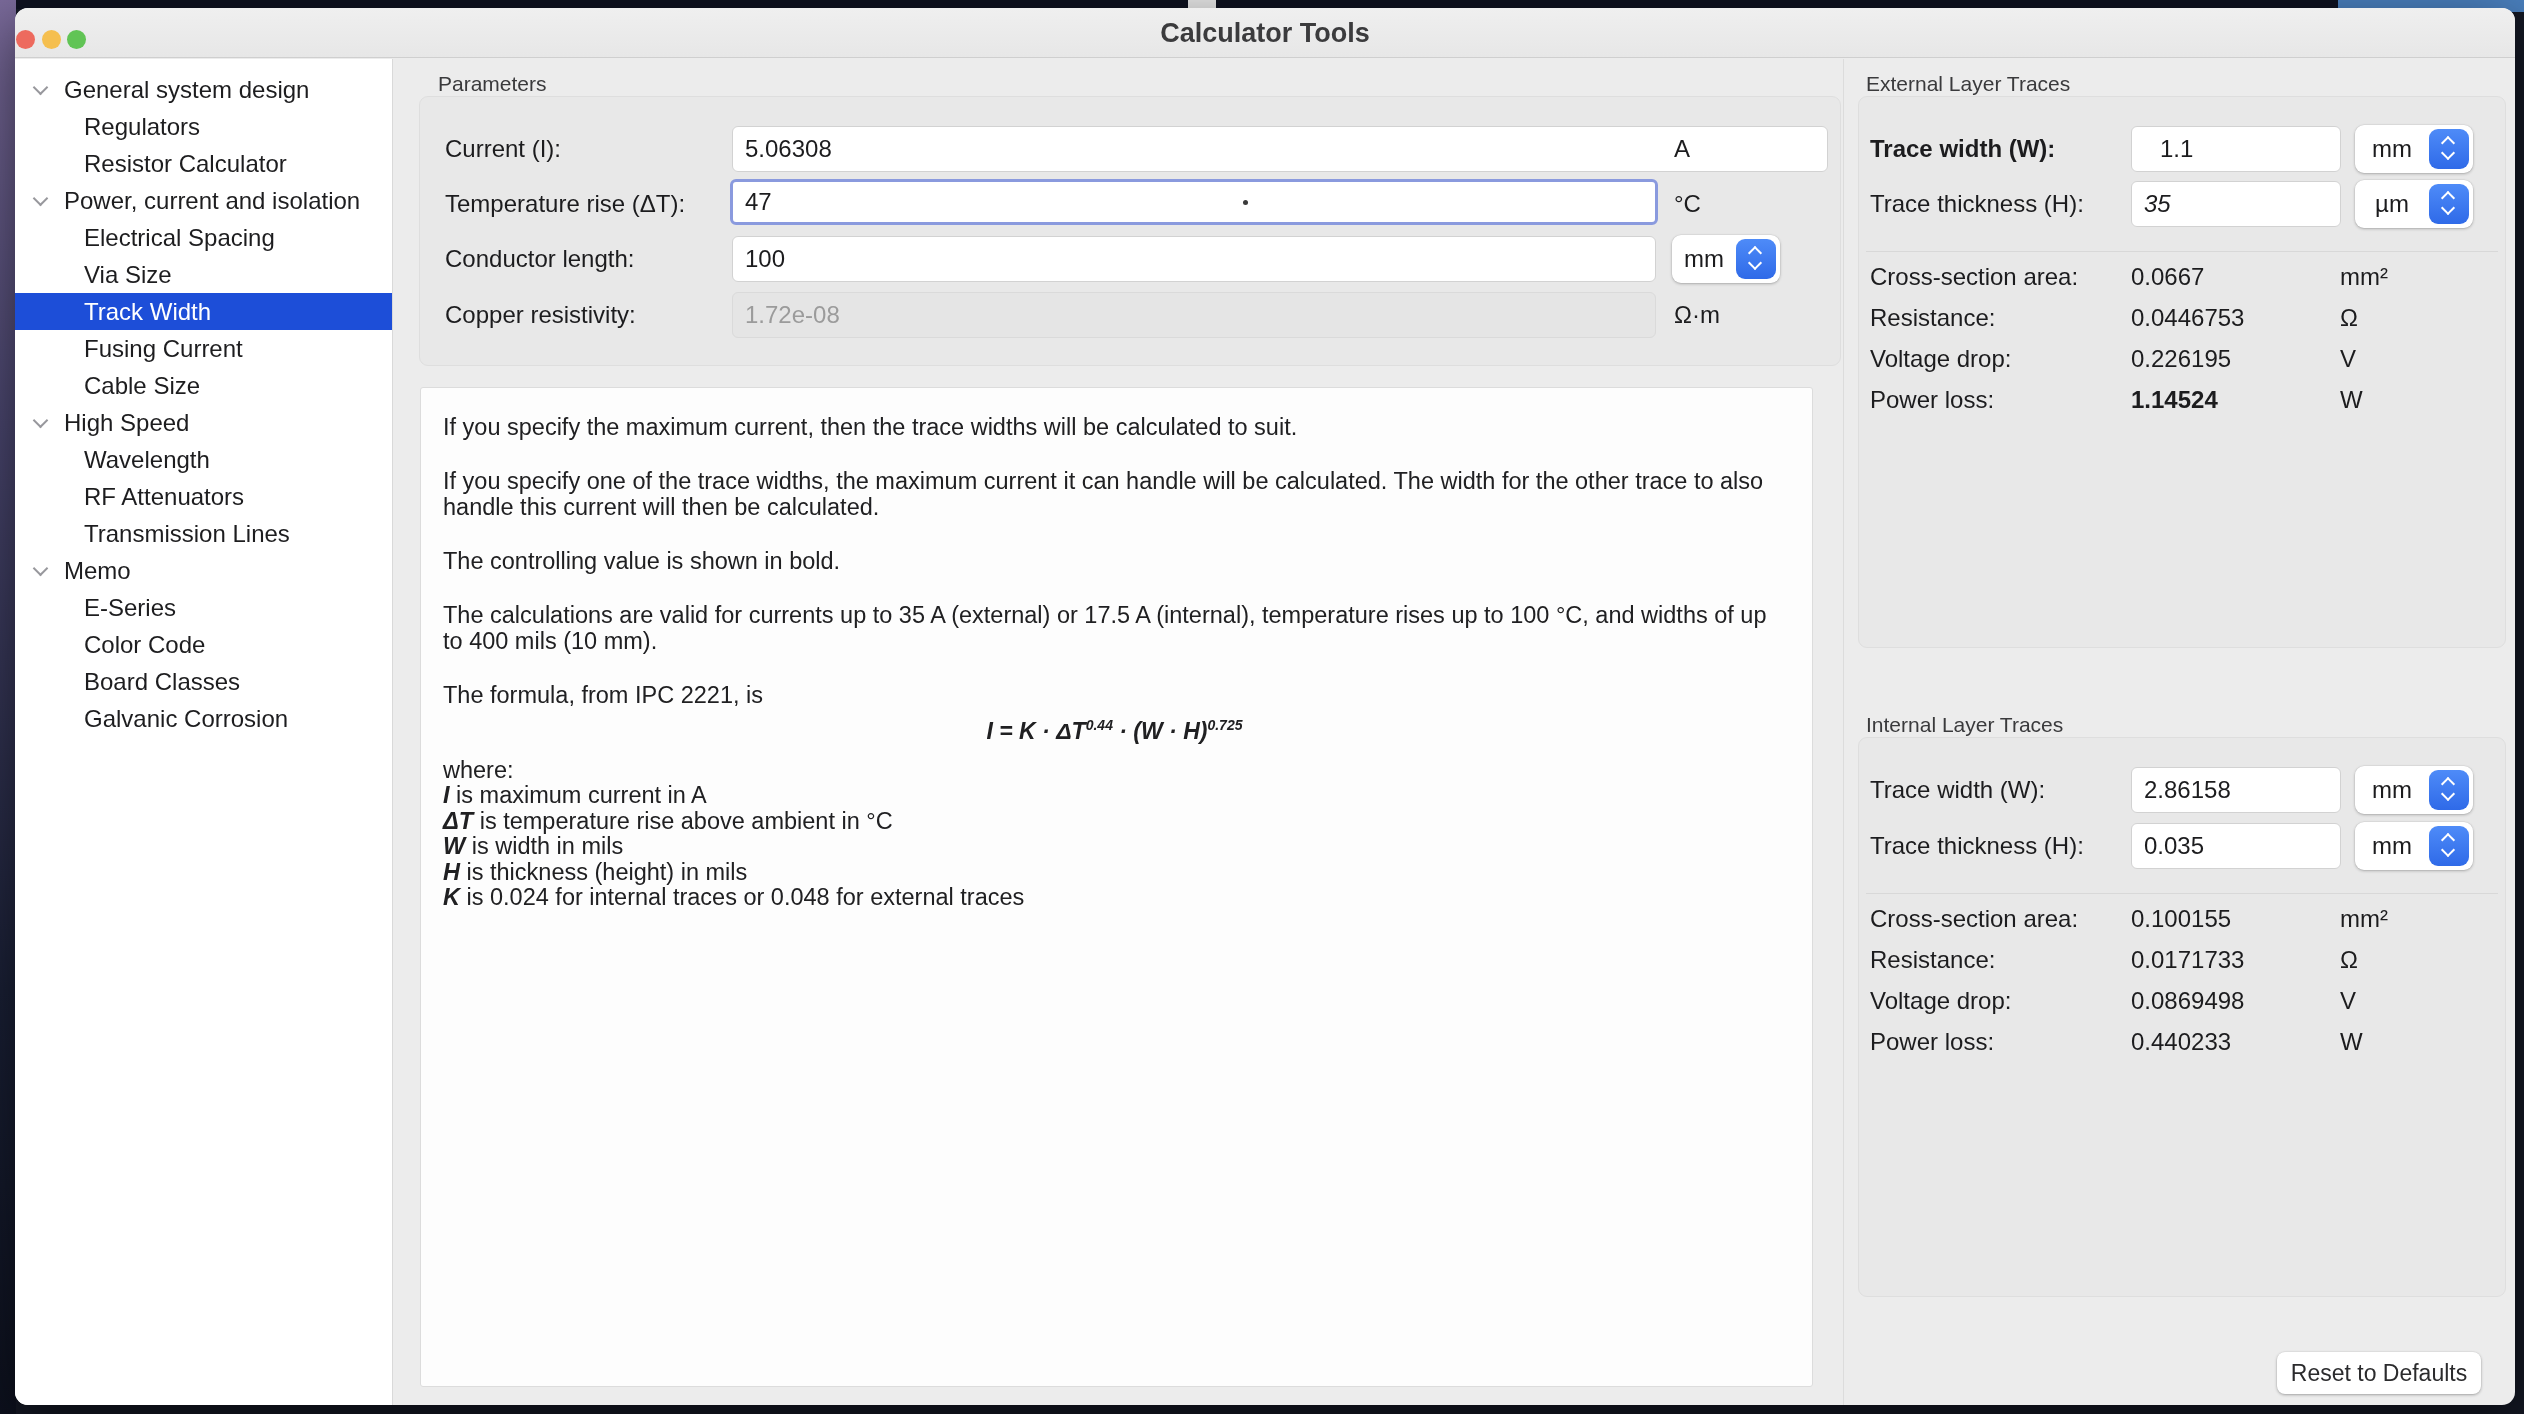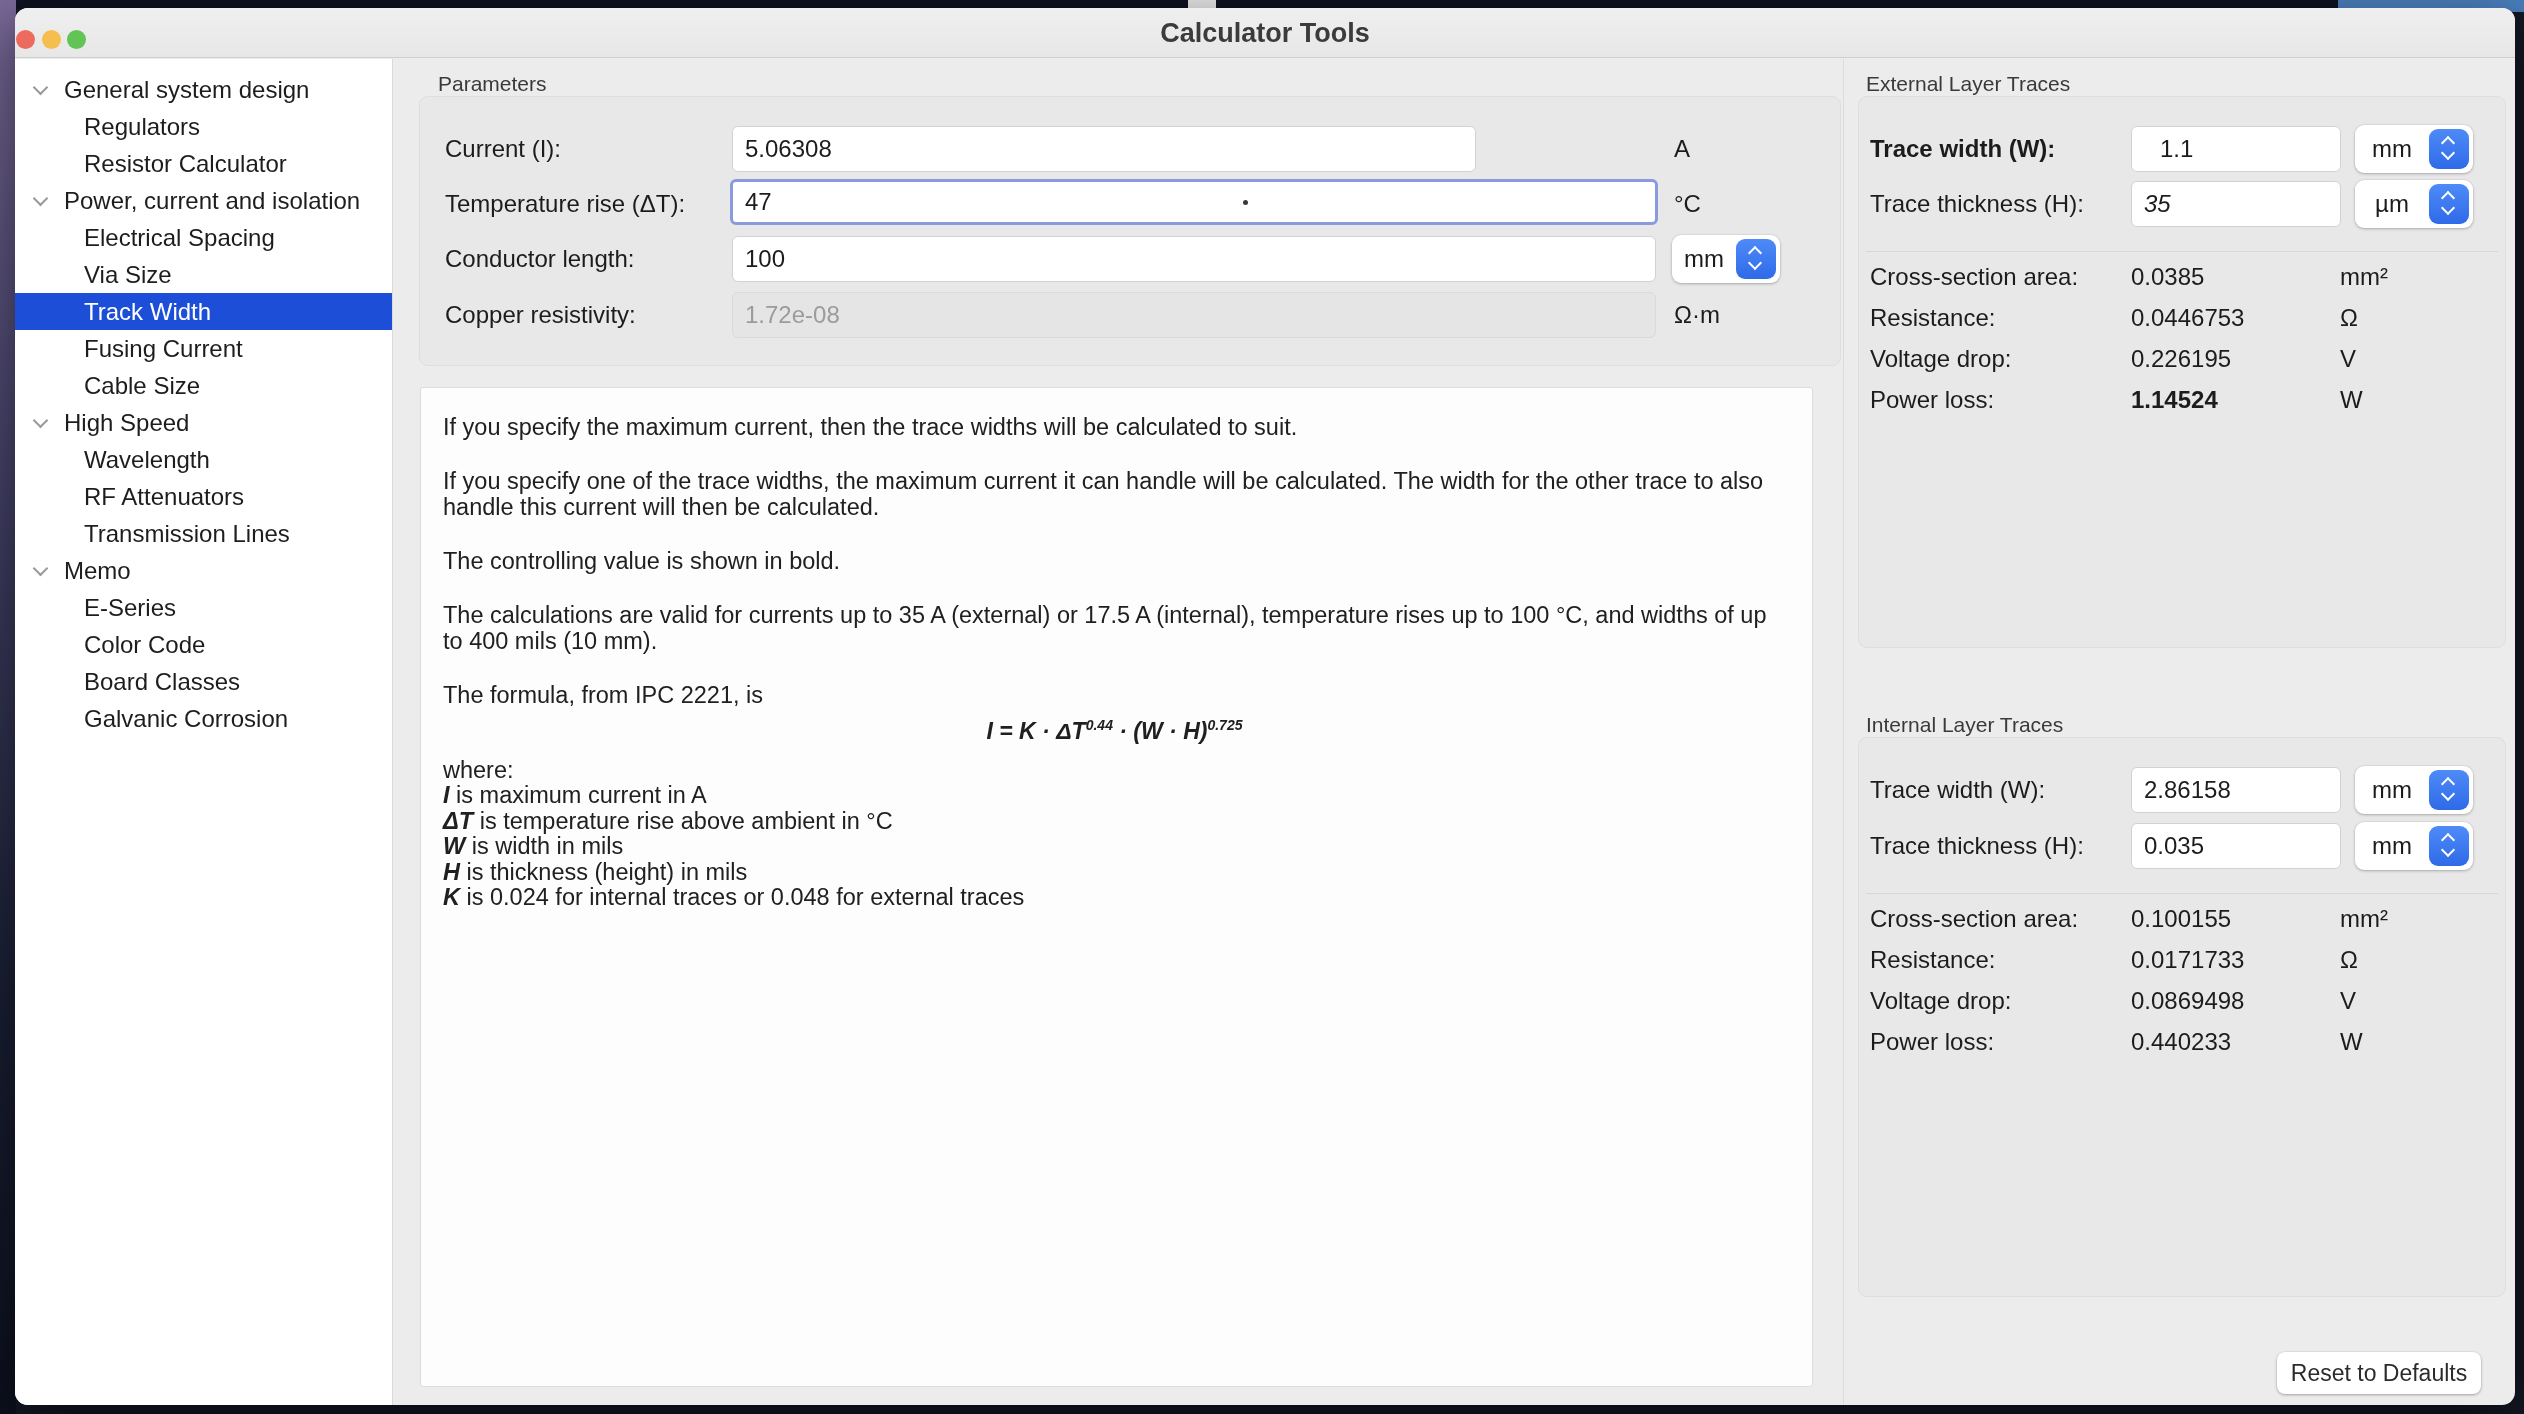--- a/index.html
+++ b/index.html
@@ -127,21 +127,21 @@
     <div class="tree-row lvl1"><span>E-Series</span></div>
     <div class="tree-row lvl1"><span>Color Code</span></div>
     <div class="tree-row lvl1"><span>Board Classes</span></div>
     <div class="tree-row lvl1"><span>Galvanic Corrosion</span></div>
   </div>
 
   <div class="seclabel" style="left:423px; top:62px;">Parameters</div>
   <div class="groupbox" style="left:404px; top:88px; width:1422px; height:270px;"></div>
 
   <div class="flabel" style="left:430px; top:118px;">Current (I):</div>
-  <input class="field" style="left: 717px; top: 118px; width: 744px;" value="5.06308">
+  <input class="field" style="left: 717px; top: 118px; width: 1096px;" value="5.06308">
   <div class="unit" style="left:1659px; top:118px;">A</div>
 
   <div class="flabel" style="left:430px; top:173px;">Temperature rise (ΔT):</div>
   <input class="field focused" style="left: 715px; top: 171px; width: 928px;" value="47">
   <div class="unit" style="left:1659px; top:173px;">°C</div>
   <div class="cursor-dot"></div>
 
   <div class="flabel" style="left:430px; top:228px;">Conductor length:</div>
   <input class="field" style="left: 717px; top: 228px; width: 924px;" value="100">
   <div class="ddown" style="left:1657px; top:227px; width:108px;">
@@ -194,21 +194,21 @@
     <span class="dlabel">µm</span>
     <span class="stepper">
         <span class="schev up"></span>
         <span class="schev down"></span>
       </span>
   </div>
 
   <div class="sep" style="left:1851px; top:243px; width:632px;"></div>
 
   <div class="out-label" style="left:1855px; top:254px;">Cross-section area:</div>
-  <div class="out-value" style="left:2116px; top:254px;">0.0385</div>
+  <div class="out-value" style="left:2116px; top:254px;">0.0667</div>
   <div class="out-value" style="left:2325px; top:254px;">mm²</div>
   <div class="out-label" style="left:1855px; top:295px;">Resistance:</div>
   <div class="out-value" style="left:2116px; top:295px;">0.0446753</div>
   <div class="out-value" style="left:2325px; top:295px;">Ω</div>
   <div class="out-label" style="left:1855px; top:336px;">Voltage drop:</div>
   <div class="out-value" style="left:2116px; top:336px;">0.226195</div>
   <div class="out-value" style="left:2325px; top:336px;">V</div>
   <div class="out-label" style="left:1855px; top:377px;">Power loss:</div>
   <div class="out-value" style="left:2116px; top:377px;font-weight:bold;">1.14524</div>
   <div class="out-value" style="left:2325px; top:377px;">W</div>

